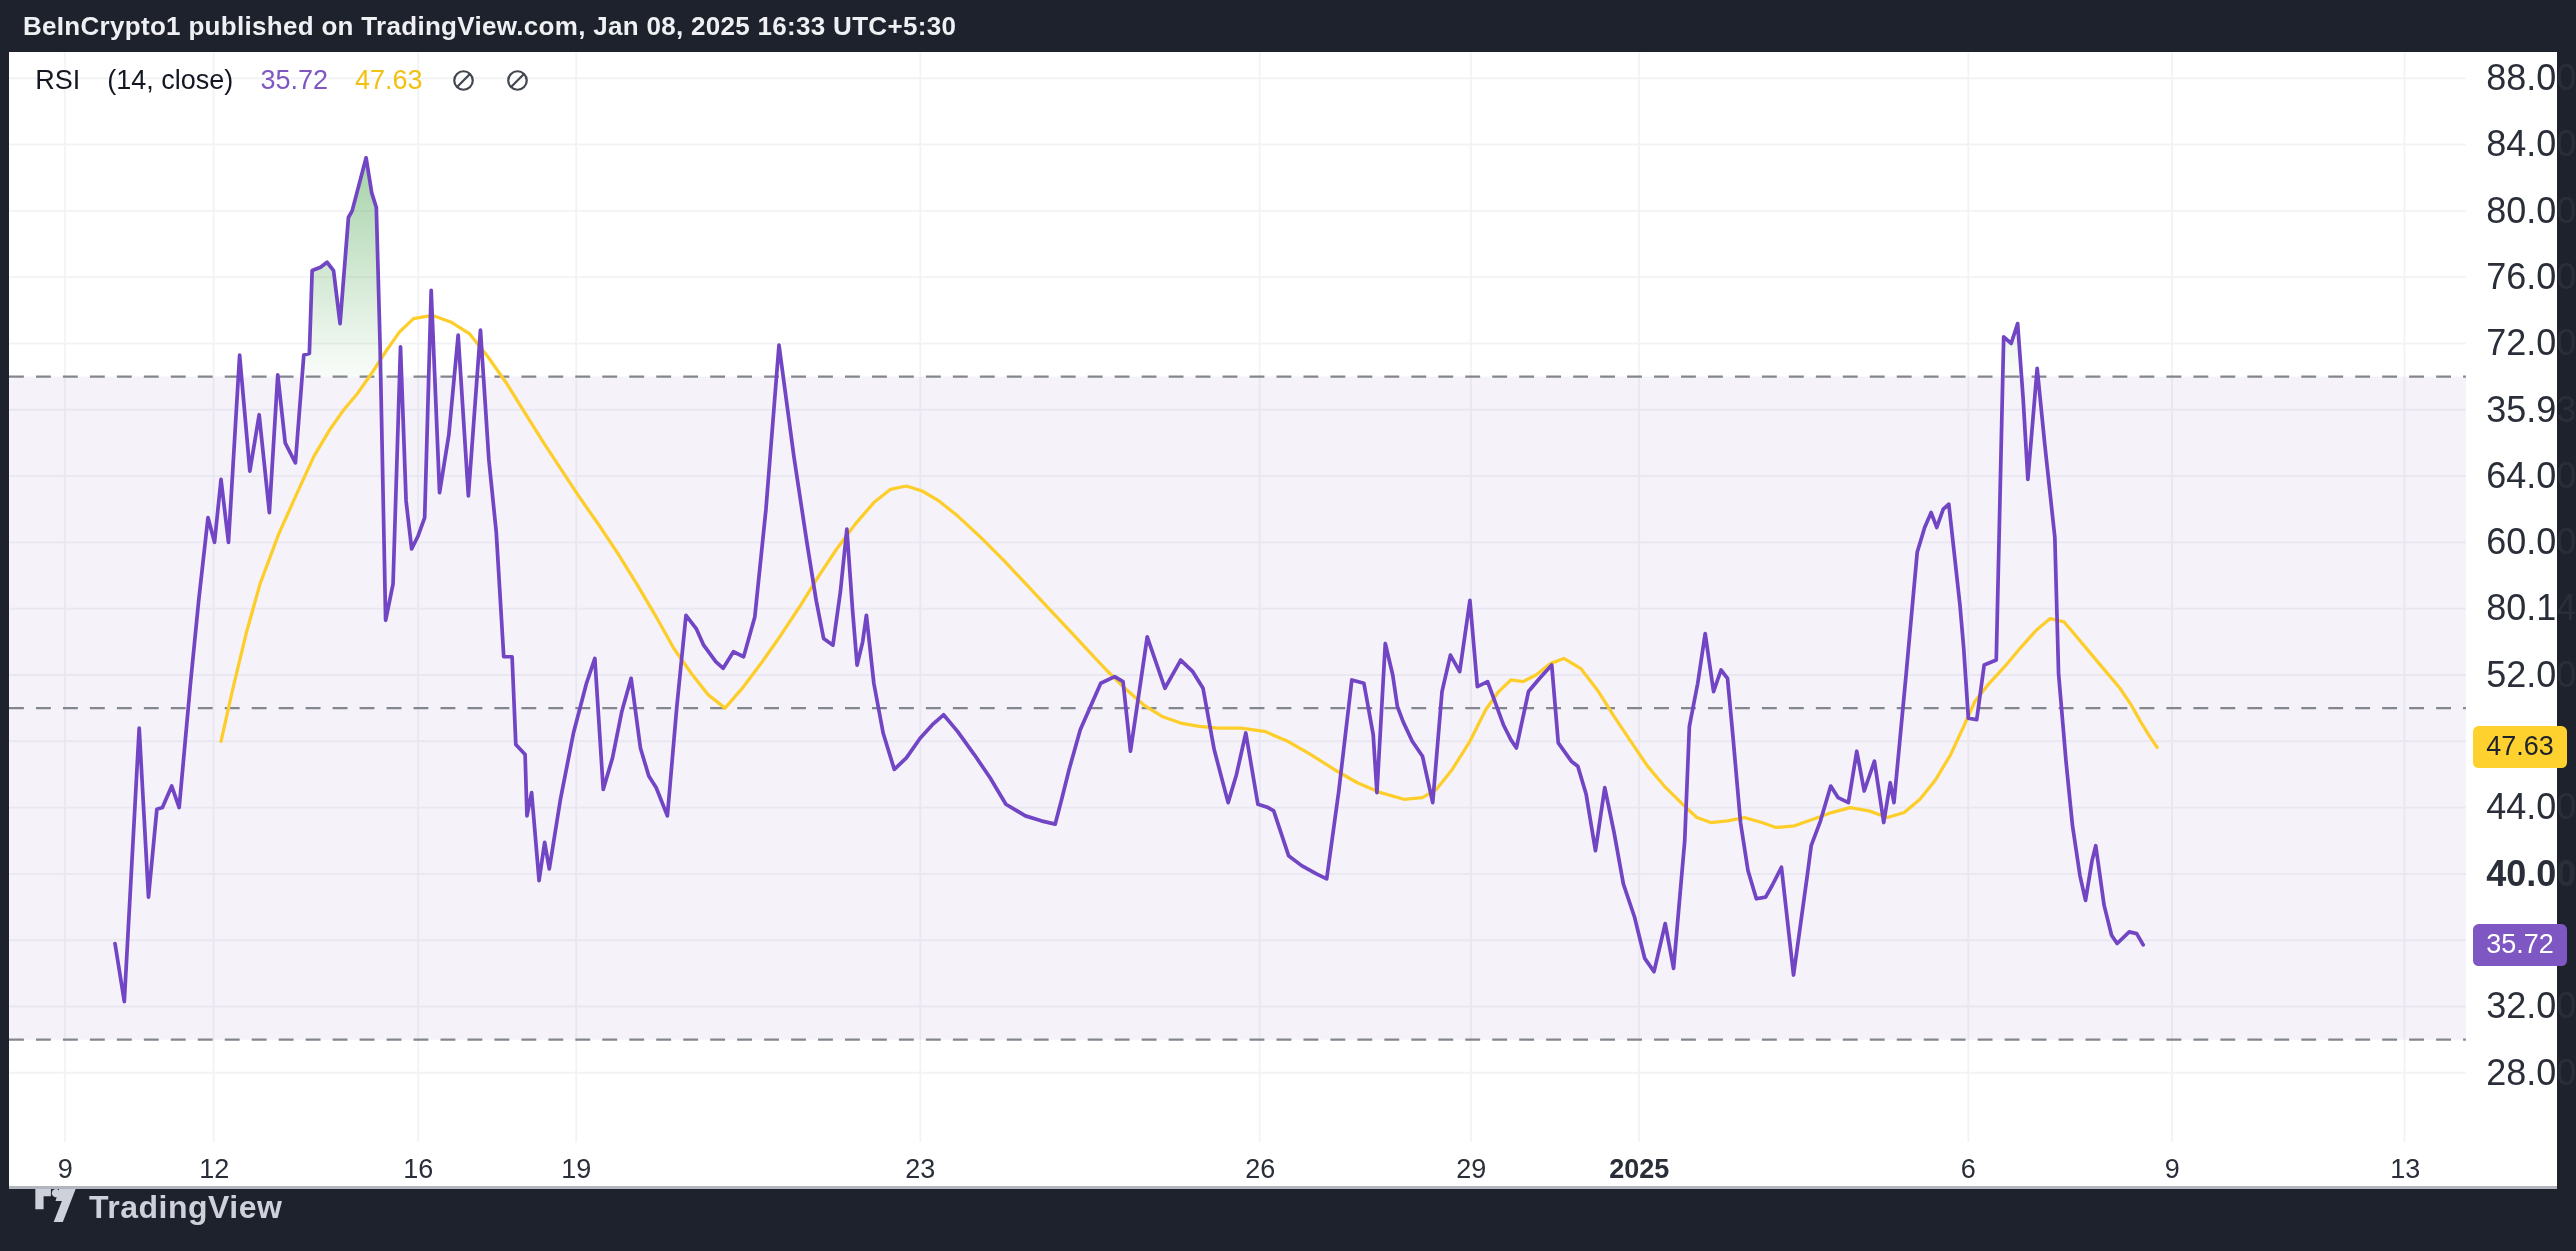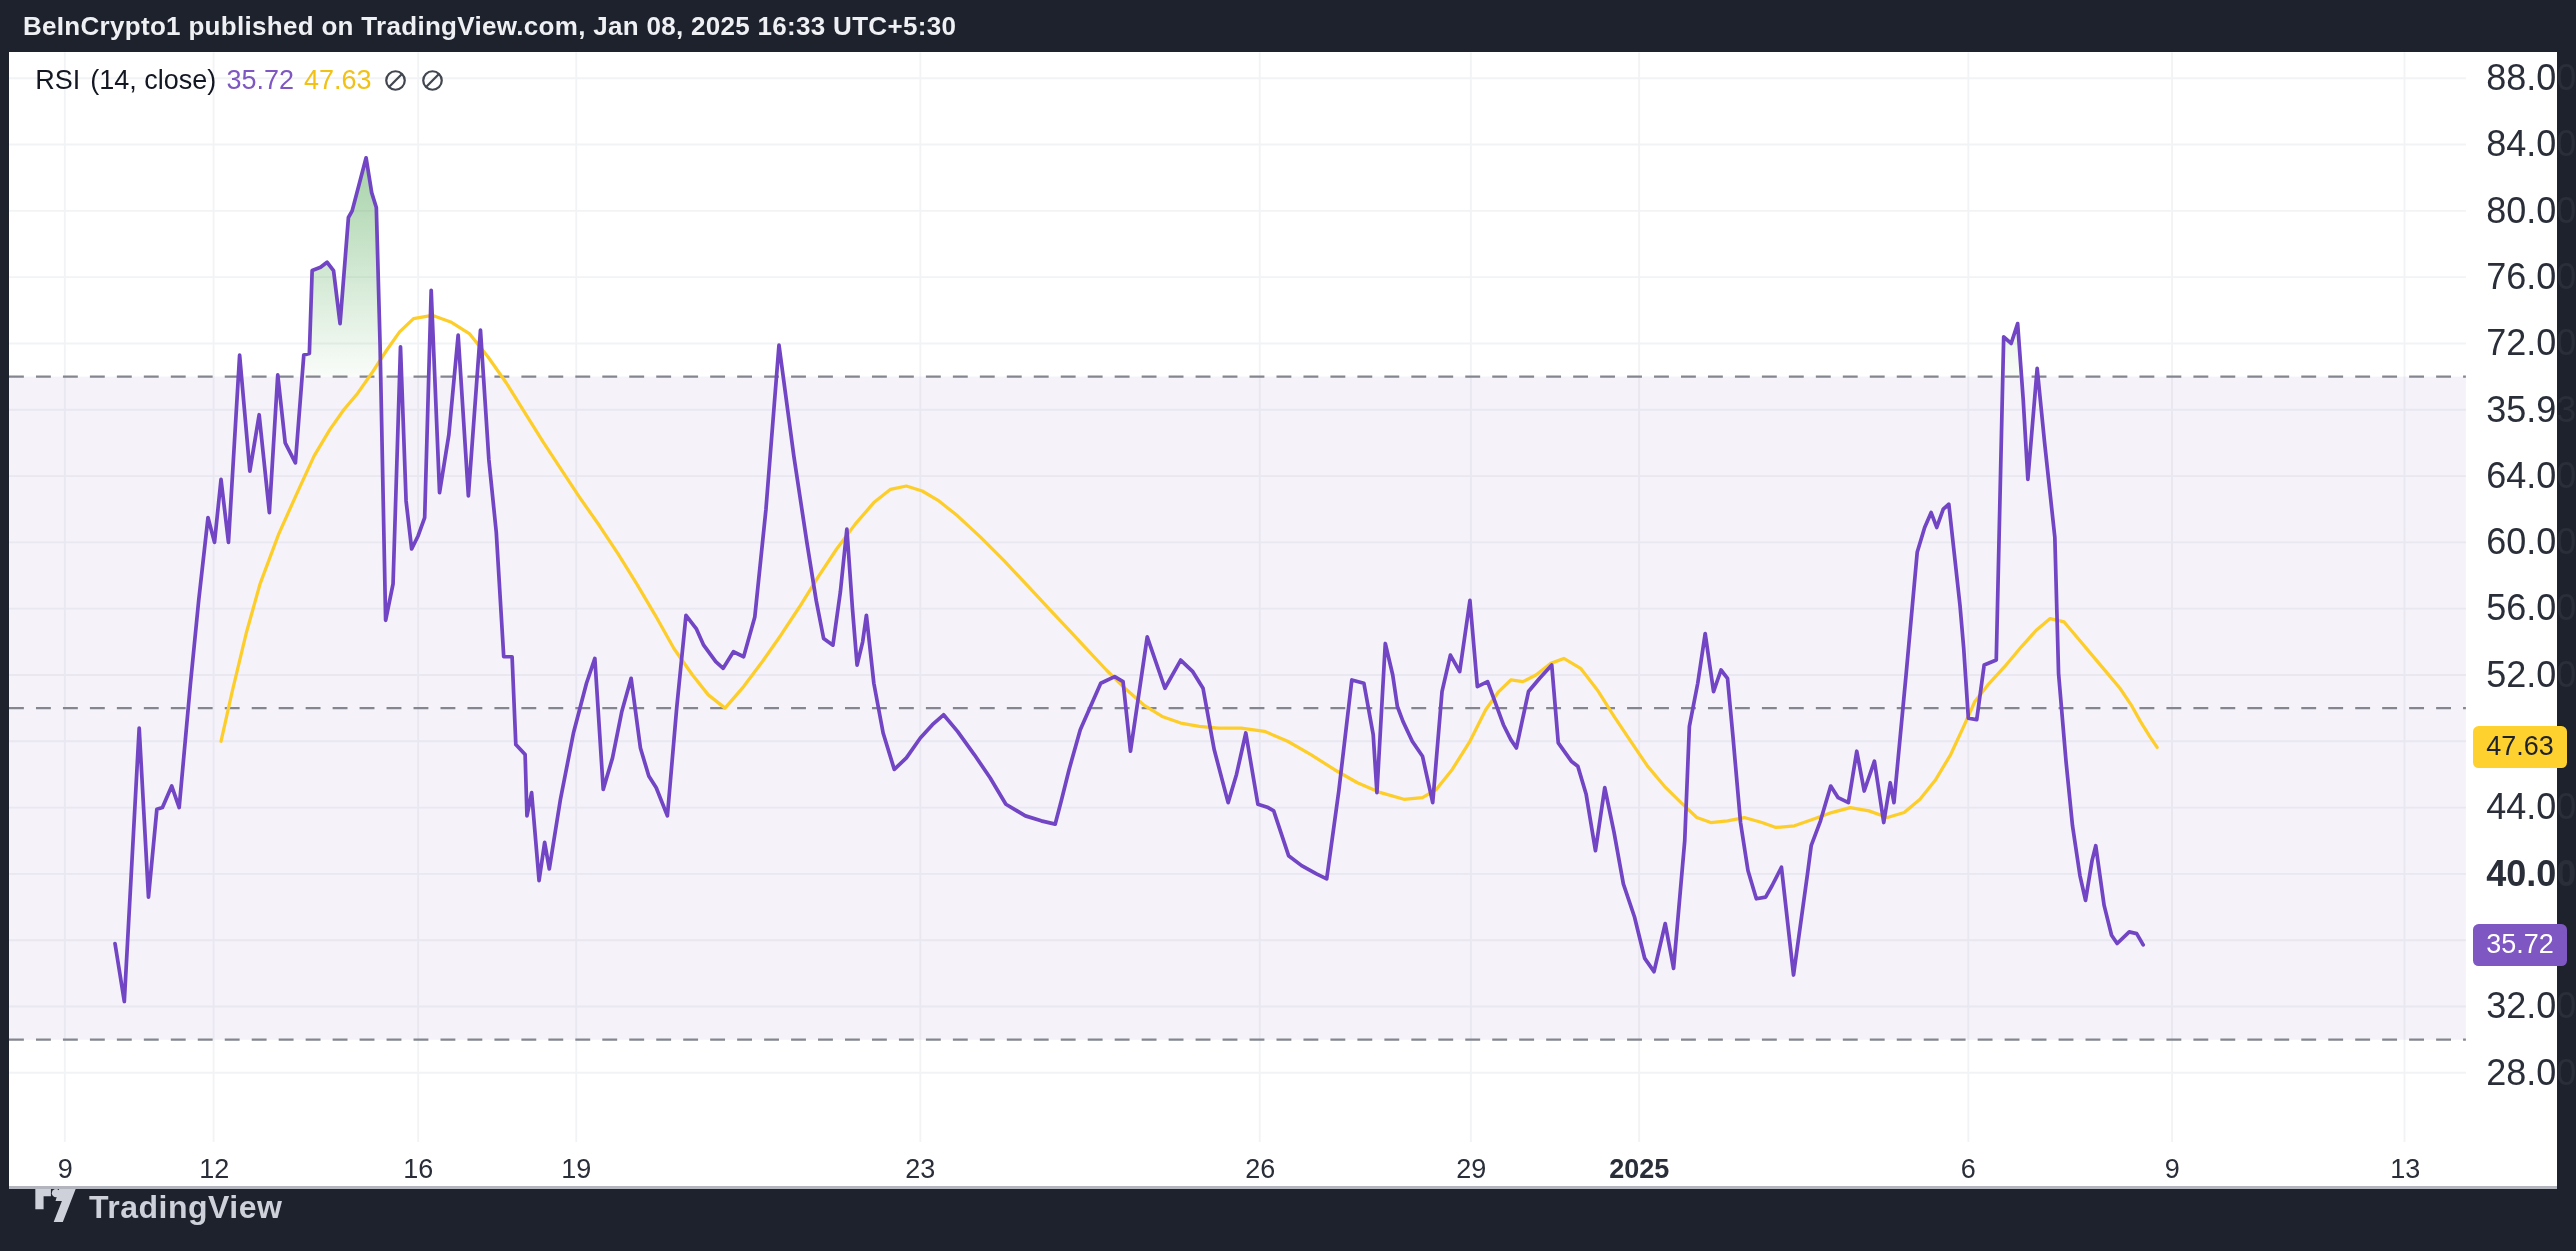--- a/index.html
+++ b/index.html
@@ -6,21 +6,21 @@
     font-family:"Liberation Sans", sans-serif; -webkit-font-smoothing:antialiased;}
   #stage{position:relative;width:2576px;height:952px;background:#1e222d;}
   
   #topbar{position:absolute;left:0;top:0;width:2576px;height:52px;display:flex;align-items:center;}
   #topbar .pub{color:#eef0f3;font-size:26px;font-weight:600;letter-spacing:0.3px;margin-left:23px;white-space:nowrap;}
   
   #panel{position:absolute;left:9.3px;top:52px;width:2548px;height:1134px;background:#ffffff;
     border-bottom:3.7px solid #b2b5be;box-sizing:content-box;}
   #plot{position:absolute;left:0;top:0;}
   
-  #legend{position:absolute;left:26px;top:13px;display:flex;align-items:center;gap:10px;font-size:27px;color:#131722;}
+  #legend{position:absolute;left:26px;top:13px;display:flex;align-items:center;gap:27px;font-size:27px;color:#131722;}
   #legend .t{font-weight:500;}
   #legend .p{font-weight:400;color:#131722;}
   #legend .v1{color:#7e57c2;font-weight:500;}
   #legend .v2{color:#f0b90b;font-weight:500;color:#f2c115;}
   #legend .ico{display:flex;align-items:center;margin-left:1.9px;}
   
   .plabel{position:absolute;left:2477px;transform:translateY(-50%);font-size:36px;color:#2a2e39;white-space:nowrap;}
   .badge{position:absolute;left:2464px;transform:translateY(-50%);font-size:27px;line-height:1;
     padding:7.4px 13px;border-radius:5.6px;white-space:nowrap;}
   .xlabel{position:absolute;top:1102px;transform:translateX(-50%);font-size:27px;color:#2a2e39;white-space:nowrap;}
@@ -107,21 +107,21 @@
 
     <div id="yaxis">
         <div class="plabel" style="top: 26px;">88.00</div>
         <div class="plabel" style="top: 92px;">84.00</div>
         <div class="plabel" style="top: 159px;">80.00</div>
         <div class="plabel" style="top: 225px;">76.00</div>
         <div class="plabel" style="top: 291px;">72.00</div>
         <div class="plabel" style="top: 358px;">35.93</div>
         <div class="plabel" style="top: 424px;">64.00</div>
         <div class="plabel" style="top: 490px;">60.00</div>
-        <div class="plabel" style="top: 556px;">56.00</div>
+        <div class="plabel" style="top: 556px;">80.14</div>
         <div class="plabel" style="top: 623px;">52.00</div>
         <div class="plabel" style="top: 755px;">44.00</div>
         <div class="plabel" style="top: 822px; font-weight: bold;">40.00</div>
         <div class="plabel" style="top: 954px;">32.00</div>
         <div class="plabel" style="top: 1021px;">28.00</div>
         <div class="badge" style="top: 695px; background: rgb(255, 209, 46); color: rgb(30, 34, 45);">47.63</div>
         <div class="badge" style="top: 893px; background: rgb(126, 87, 194); color: rgb(255, 255, 255);">35.72</div>
       </div>
     <div id="xaxis">
         <div class="xlabel" style="left: 56px;">9</div>

